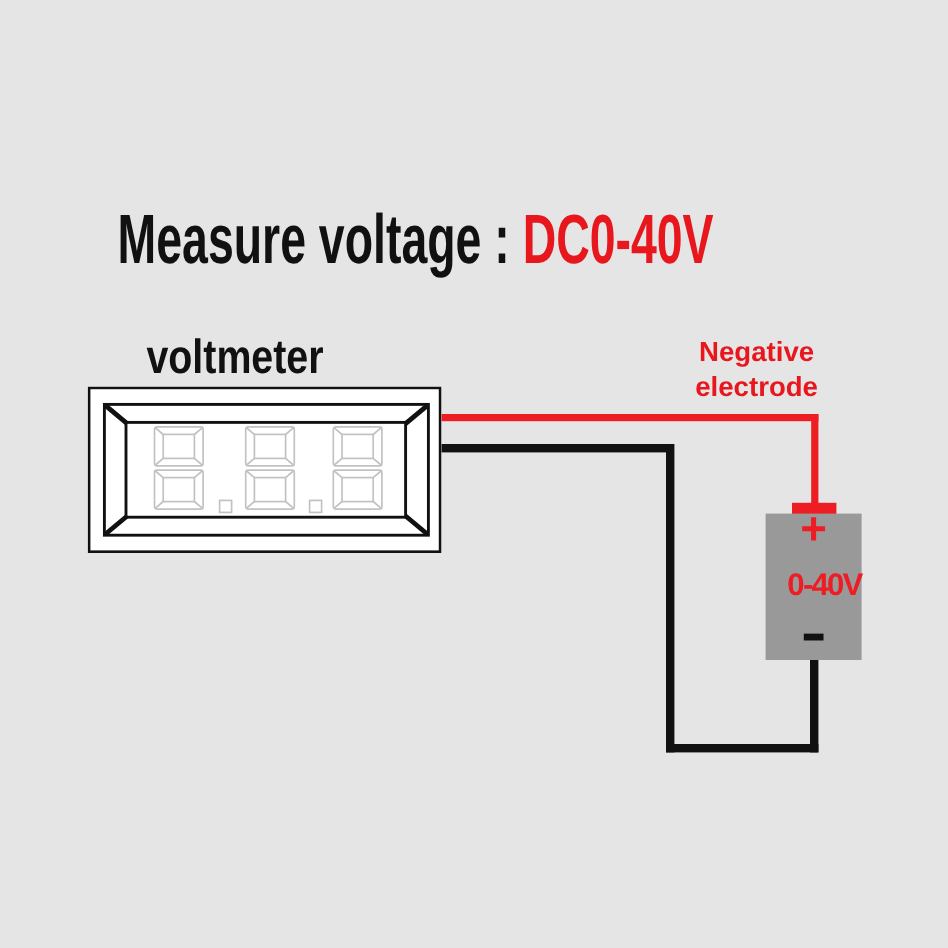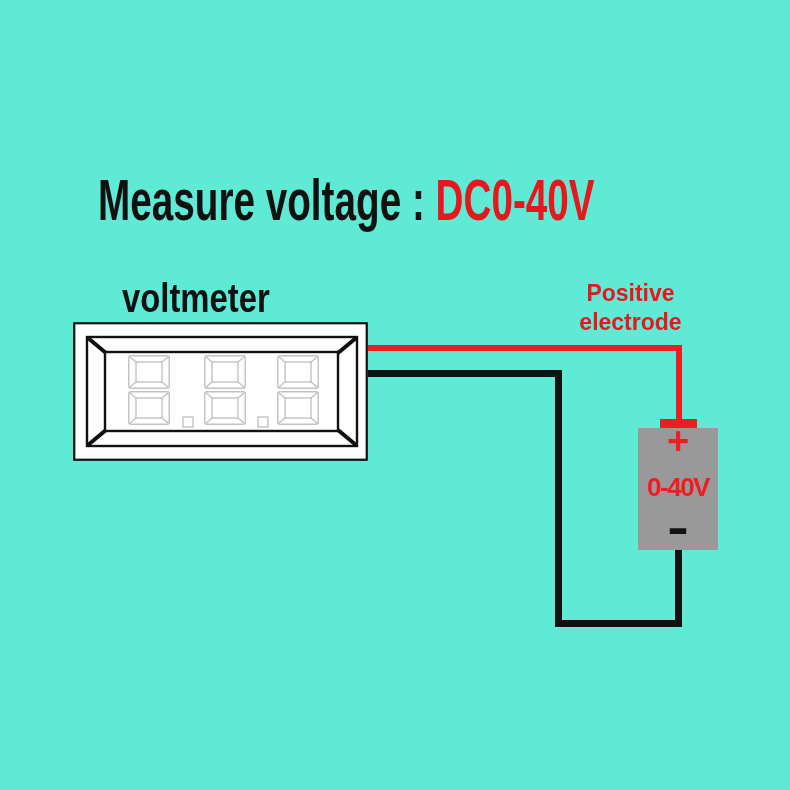--- a/index.html
+++ b/index.html
@@ -1,20 +1,20 @@
 <!DOCTYPE html>
 <html><head>
 <meta charset="utf-8">
 <style>
   html, body { margin: 0; padding: 0; background: #ffffff; }
   .canvas {
     position: relative;
     width: 790px;
     height: 790px;
-    background: #5eead4;
+    background: #e5e5e5;
     overflow: hidden;
     font-family: "Liberation Sans", sans-serif;
   }
   
   .title {
     position: absolute;
     left: 98px;
     top: 170px;
     font-size: 58px;
     font-weight: bold;
@@ -90,20 +90,21 @@
     line-height: 38px;
     color: #ee1c23;
   }
   .battery .range {
     top: 44px;
     font-size: 26px;
     font-weight: bold;
     line-height: 30px;
     letter-spacing: -1.5px;
     color: #ee1c23;
+    text-align: right;
   }
   .battery .minus {
     top: 85px;
     font-size: 48px;
     font-weight: bold;
     line-height: 30px;
     color: #111111;
     transform: scaleX(1.35);
   }
 
@@ -169,21 +170,21 @@
   </svg>
 
   <div class="wire red pos-wire-h"></div>
   <div class="wire red pos-wire-v"></div>
   <div class="pos-connector"></div>
   <div class="wire black neg-wire-h1"></div>
   <div class="wire black neg-wire-v1"></div>
   <div class="wire black neg-wire-h2"></div>
   <div class="wire black neg-wire-v2"></div>
 
-  <div class="electrode-label positive-label">Positive electrode</div>
+  <div class="electrode-label positive-label">Negative electrode</div>
 
   <div class="battery">
     <span class="plus">+</span>
     <span class="range">0-40V</span>
     <span class="minus">-</span>
   </div>
 
 
 </div>
 

